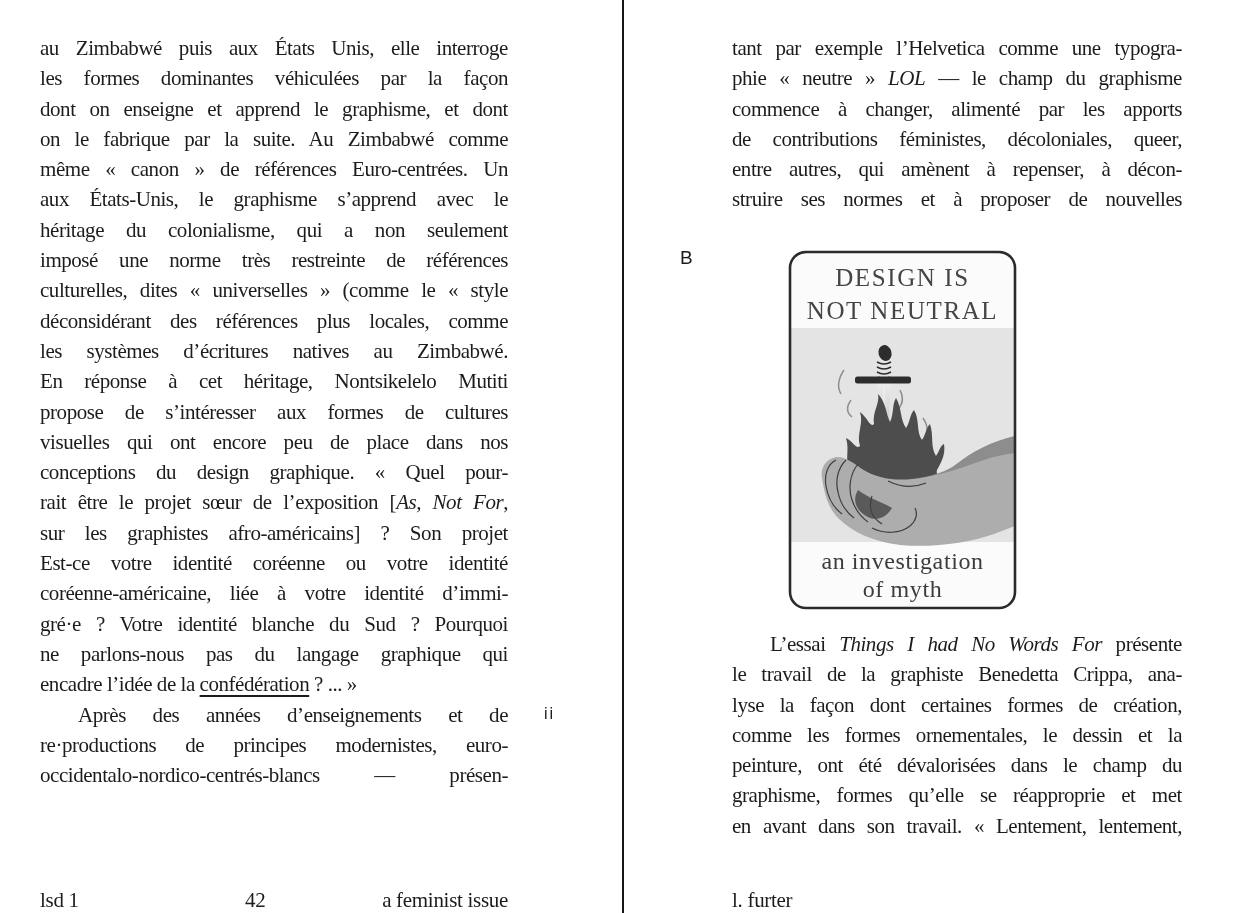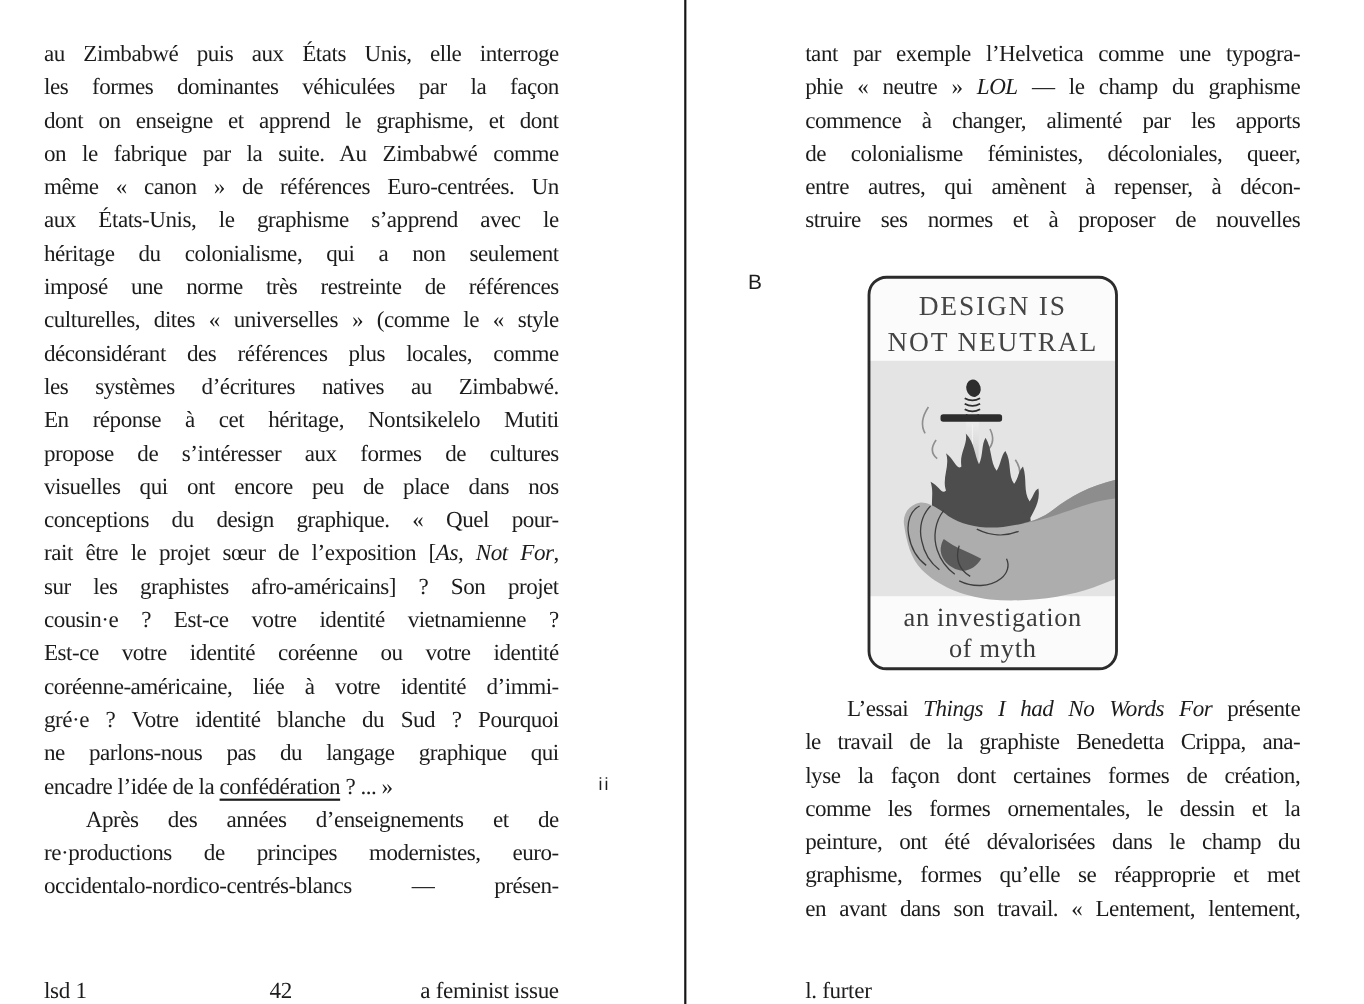--- a/index.html
+++ b/index.html
@@ -79,42 +79,41 @@
     <div class="line j">imposé une norme très restreinte de références</div>
     <div class="line j">culturelles, dites « universelles » (comme le « style</div>
     <div class="line j">déconsidérant des références plus locales, comme</div>
     <div class="line j">les systèmes d’écritures natives au Zimbabwé.</div>
     <div class="line j">En réponse à cet héritage, Nontsikelelo Mutiti</div>
     <div class="line j">propose de s’intéresser aux formes de cultures</div>
     <div class="line j">visuelles qui ont encore peu de place dans nos</div>
     <div class="line j">conceptions du design graphique. « Quel pour-</div>
     <div class="line j">rait être le projet sœur de l’exposition [<i>As, Not For</i>,</div>
     <div class="line j">sur les graphistes afro-américains] ? Son projet</div>
-    <div class="line j">cousin·e ? Est-ce votre identité vietnamienne ?</div>
     <div class="line j">Est-ce votre identité coréenne ou votre identité</div>
     <div class="line j">coréenne-américaine, liée à votre identité d’immi-</div>
     <div class="line j">gré·e ? Votre identité blanche du Sud ? Pourquoi</div>
     <div class="line j">ne parlons-nous pas du langage graphique qui</div>
     <div class="line">encadre l’idée de la <u>confédération</u> ? ... »</div>
     <div class="line j indent">Après des années d’enseignements et de</div>
     <div class="line j">re·productions de principes modernistes, euro-</div>
     <div class="line j">occidentalo-nordico-centrés-blancs — présen-</div>
   </div>
 
 <div class="margin-note note-ii">ii</div>
 
 <div class="divider"></div>
 
 <div class="margin-note note-b">B</div>
 
 <div class="col right-col-top">
     <div class="line j">tant par exemple l’Helvetica comme une typogra-</div>
     <div class="line j">phie « neutre » <i>LOL</i> — le champ du graphisme</div>
     <div class="line j">commence à changer, alimenté par les apports</div>
-    <div class="line j">de colonialisme féministes, décoloniales, queer,</div>
+    <div class="line j">de contributions féministes, décoloniales, queer,</div>
     <div class="line j">entre autres, qui amènent à repenser, à décon-</div>
     <div class="line j">struire ses normes et à proposer de nouvelles</div>
   </div>
 
 <div class="card">
   <svg viewBox="0 0 229 360" xmlns="http://www.w3.org/2000/svg">
     <defs>
       <linearGradient id="bladeGrad" x1="0" y1="0" x2="0" y2="1">
         <stop offset="0" stop-color="#ececec"></stop>
         <stop offset="0.5" stop-color="#cccccc"></stop>

